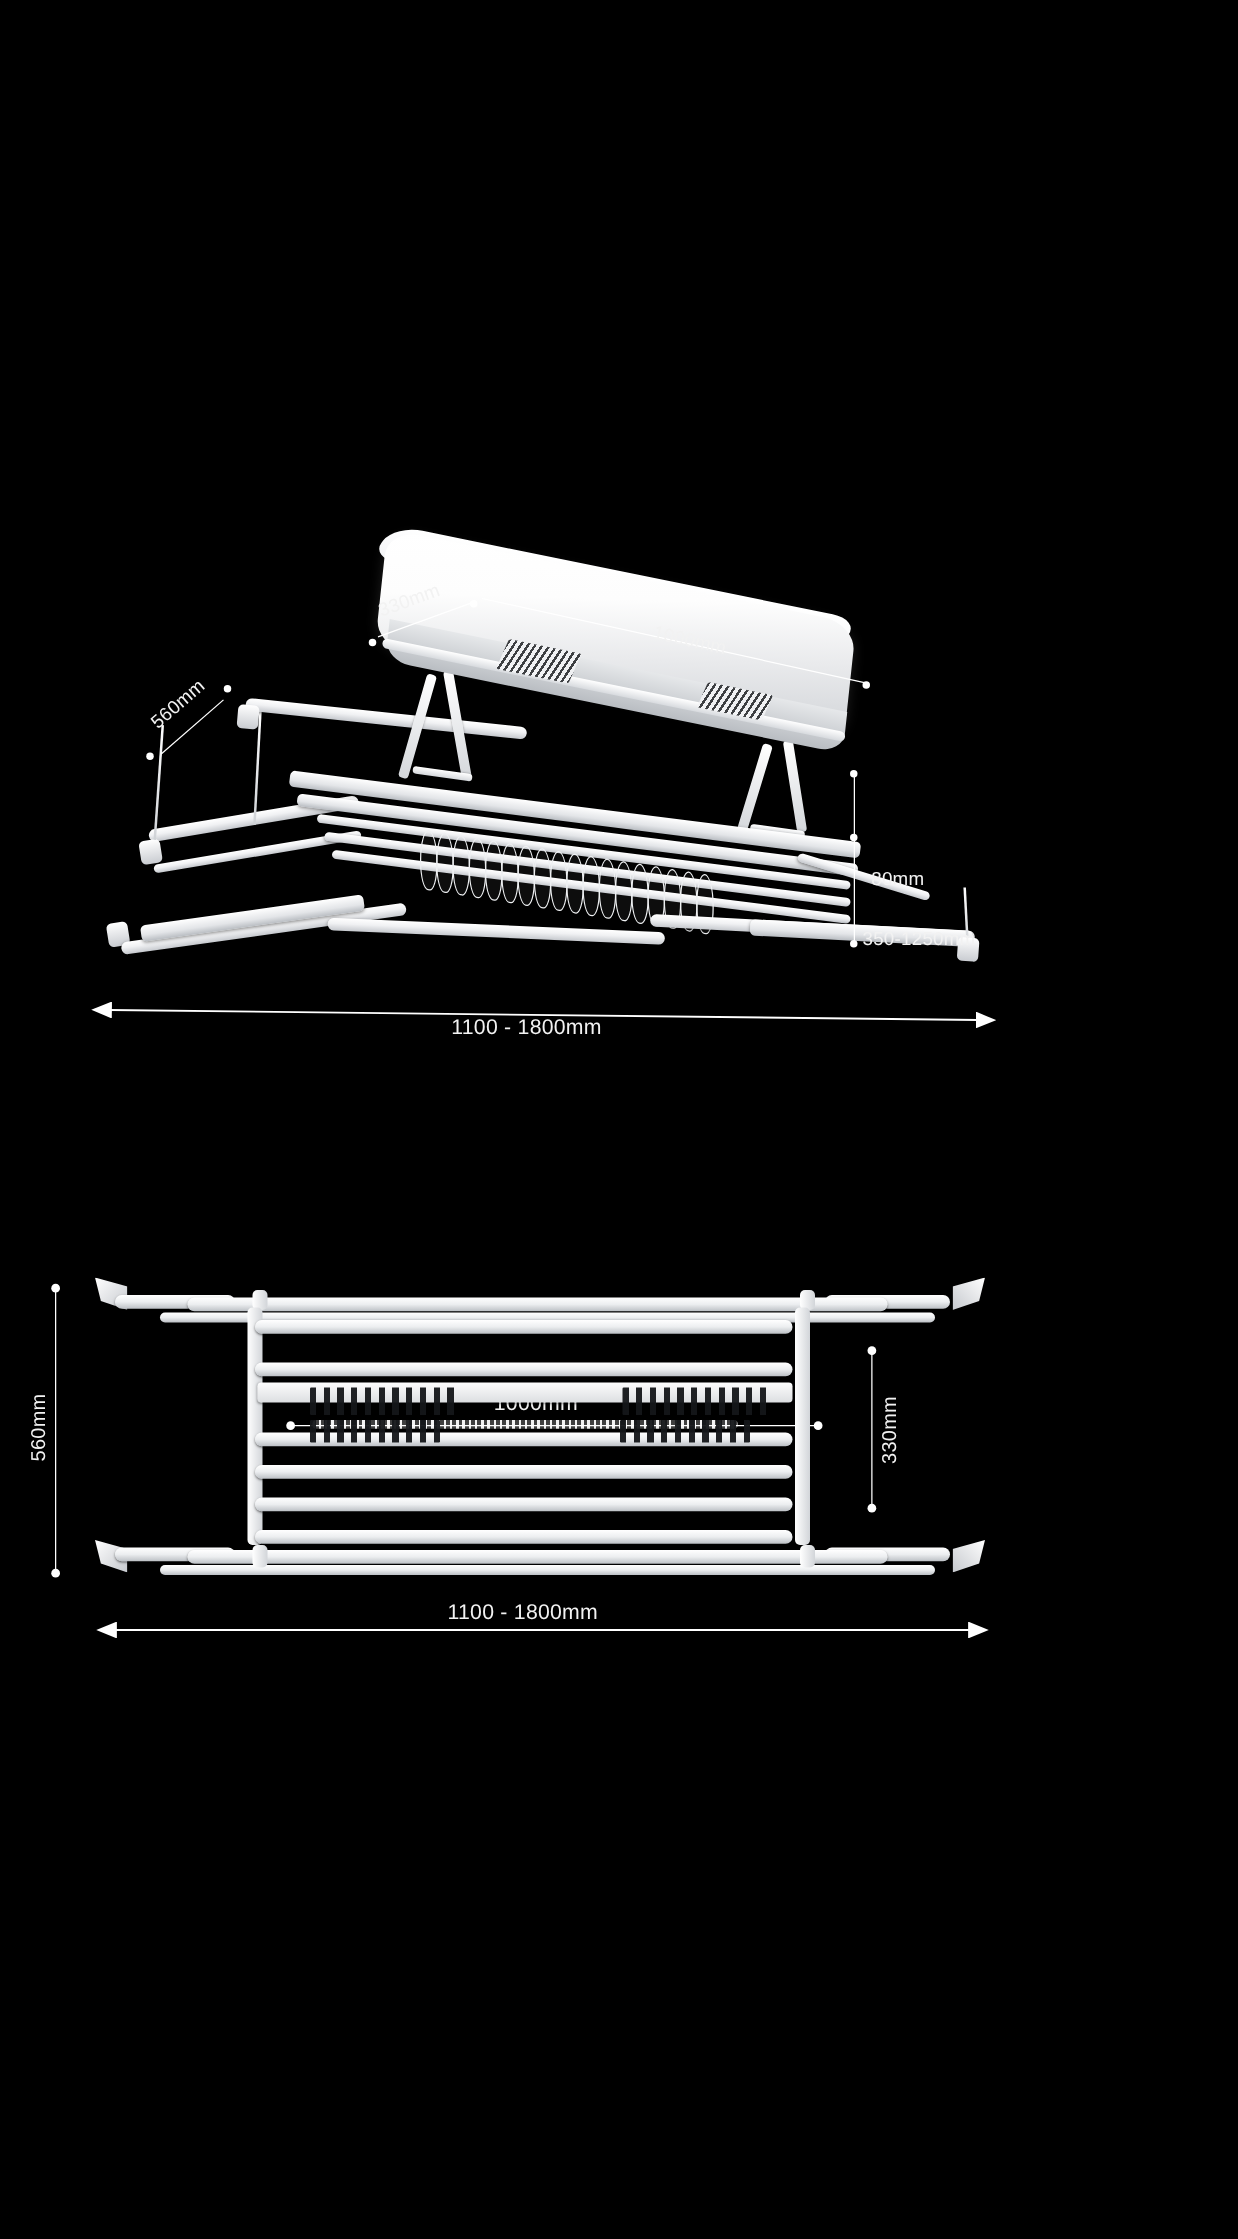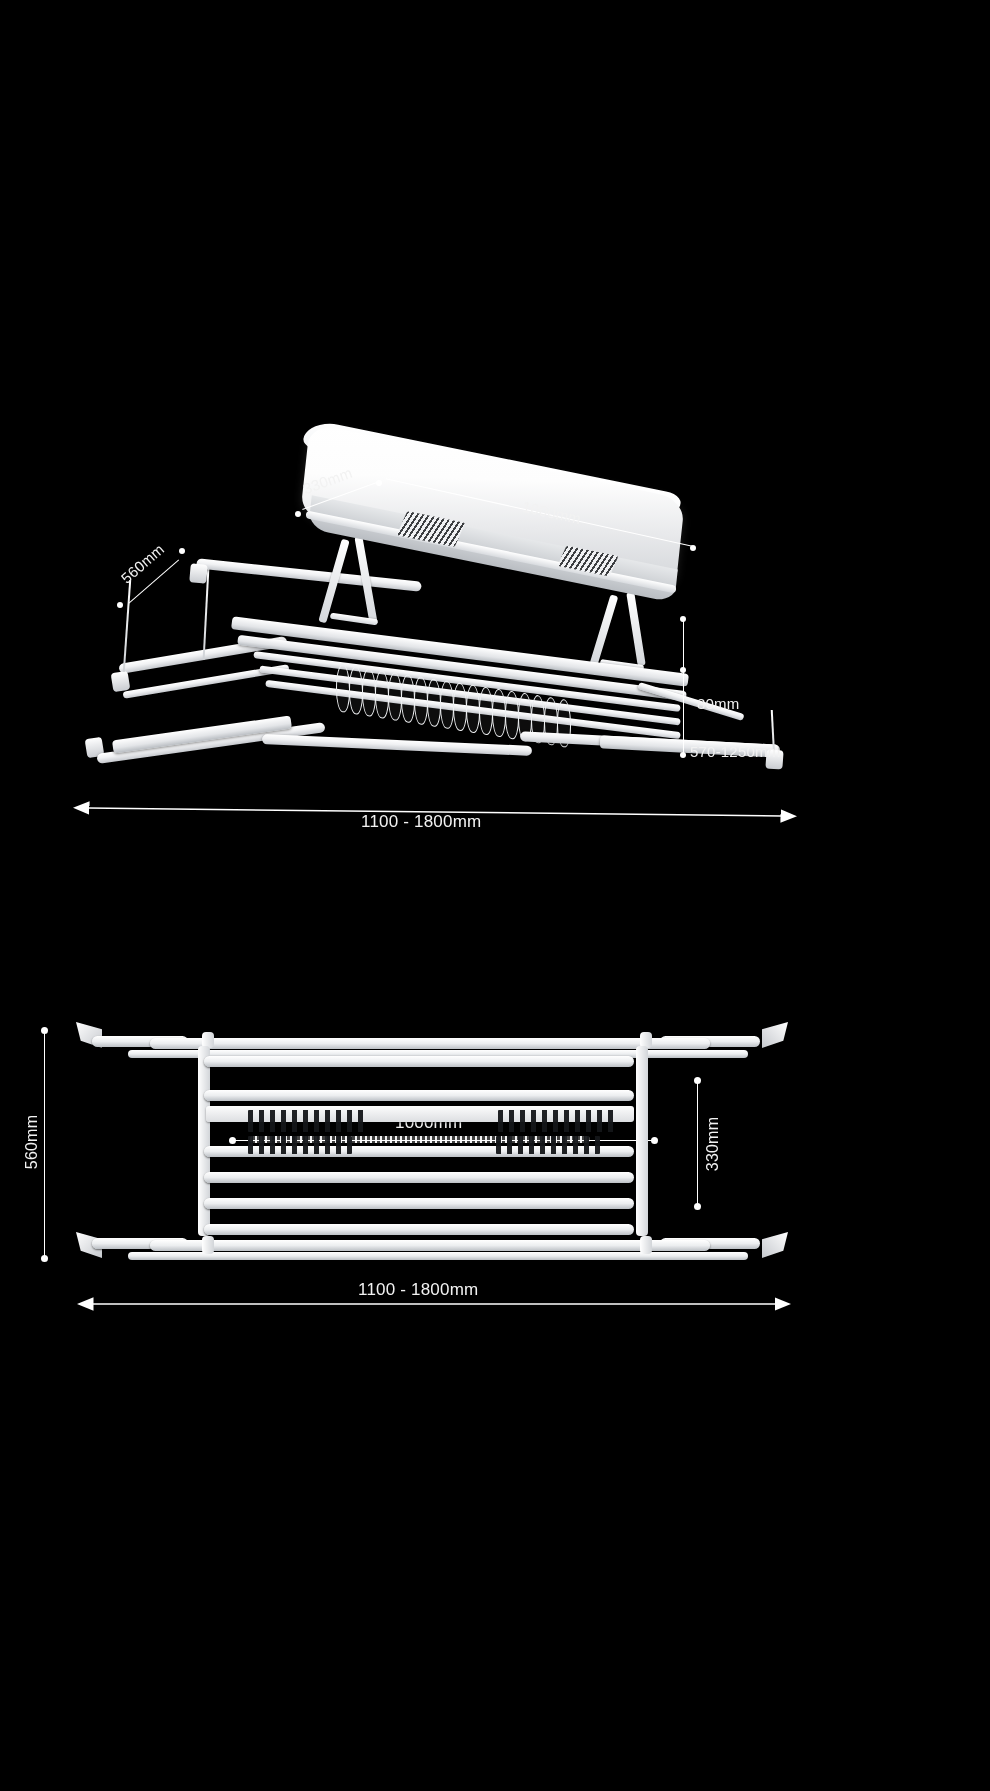--- a/index.html
+++ b/index.html
@@ -227,21 +227,21 @@
     <div class="dot sm" style="left:690px;top:125px;"></div>
     <div class="dim-label rot" style="left:522px;top:84px;font-size:15px;transform:rotate(12.4deg);">1000mm</div>
 
     <div class="dim-line v" style="left:683px;top:199px;height:52px;"></div>
     <div class="dot sm" style="left:680px;top:196px;"></div>
     <div class="dot sm" style="left:680px;top:247px;"></div>
     <div class="dim-label" style="left:697px;top:275px;font-size:15px;">80mm</div>
 
     <div class="dim-line v" style="left:683px;top:251px;height:84px;"></div>
     <div class="dot sm" style="left:680px;top:332px;"></div>
-    <div class="dim-label" style="left:690px;top:323px;font-size:15px;">570-1250mm</div>
+    <div class="dim-label" style="left:690px;top:323px;font-size:15px;">350-1250mm</div>
 
     <svg style="position:absolute;left:80px;top:378px;width:710px;height:24px;overflow:visible;">
       <defs>
         <marker id="arrL" markerWidth="11" markerHeight="9" refX="10" refY="4.5" orient="auto">
           <polygon points="11,0 11,9 0,4.5" fill="#ffffff"></polygon>
         </marker>
         <marker id="arrR" markerWidth="11" markerHeight="9" refX="1" refY="4.5" orient="auto">
           <polygon points="0,0 0,9 11,4.5" fill="#ffffff"></polygon>
         </marker>
       </defs>

